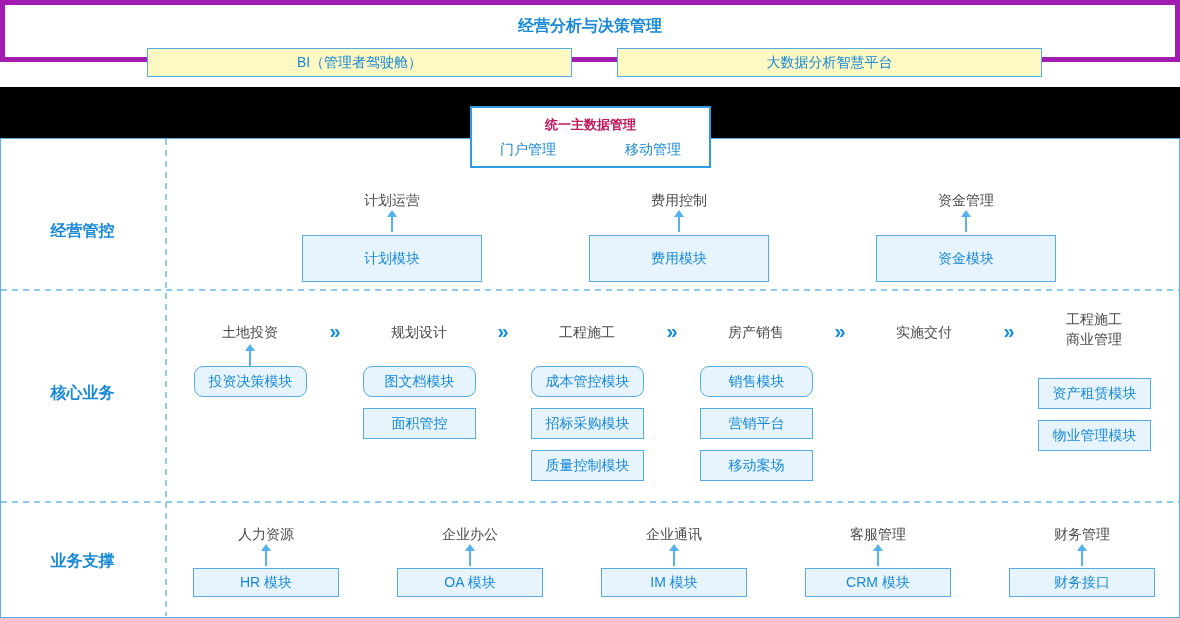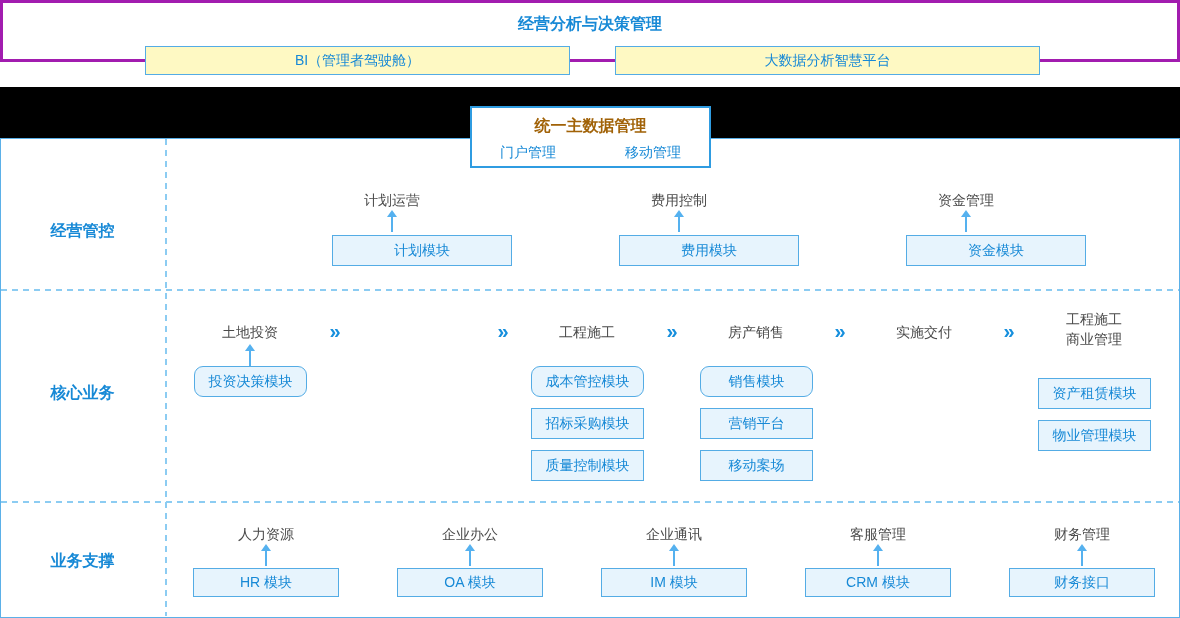--- a/index.html
+++ b/index.html
@@ -1,51 +1,51 @@
 <!DOCTYPE html>
 <html><head>
 <meta charset="utf-8">
 <style>
   html,body{margin:0;padding:0;background:#fff;}
   body{font-family:"Liberation Sans","DejaVu Sans",sans-serif;}
   .canvas{position:relative;width:1180px;height:618px;background:#fff;overflow:hidden;}
 
   
-  .top-section{position:absolute;left:0;top:0;width:1180px;height:62px;border:3px solid #a21caf;box-sizing:border-box;background:#fff;}
+  .top-section{position:absolute;left:0;top:0;width:1180px;height:62px;border:5px solid #a21caf;box-sizing:border-box;background:#fff;}
   .top-title{position:absolute;left:0;top:11px;width:100%;text-align:center;font-size:16px;font-weight:bold;color:#1789d6;}
   .platform-box{position:absolute;top:43px;width:425px;height:29px;box-sizing:border-box;background:#fef9c3;border:1px solid #54ace5;display:flex;align-items:center;justify-content:center;font-size:14px;color:#1789d6;}
   .platform-bi{left:142px;}
   .platform-bigdata{left:612px;}
 
   
   .black-bar{position:absolute;left:0;top:87px;width:1180px;height:51px;background:#000;}
 
   
   .master-box{position:absolute;left:470px;top:106px;width:241px;height:62px;box-sizing:border-box;background:#fff;border:2px solid #2f9ce1;z-index:5;}
-  .master-title{margin-top:8px;text-align:center;font-size:16px;font-weight:bold;color:#a16207;}
+  .master-title{margin-top:8px;text-align:center;font-size:13px;font-weight:bold;color:#be185d;}
   .master-items{display:flex;justify-content:space-between;padding:0 28px;margin-top:7px;font-size:14px;color:#1789d6;}
 
   
   .main-section{position:absolute;left:0;top:138px;width:1180px;height:480px;border:1px solid #5bb0e8;box-sizing:border-box;background:#fff;}
   .vdash{position:absolute;left:165px;top:139px;width:2px;height:477px;background:repeating-linear-gradient(to bottom,#8cccf2 0 6px,transparent 6px 11px);}
   .hdash{position:absolute;left:1px;width:1178px;height:2px;background:repeating-linear-gradient(to right,#8cccf2 0 6px,transparent 6px 11px);}
   .hdash1{top:289px;}
   .hdash2{top:501px;}
 
   .side-label{position:absolute;left:0;width:165px;text-align:center;font-size:16px;font-weight:bold;color:#1789d6;}
 
   .col-header{font-size:14px;color:#4a4a4a;text-align:center;line-height:15px;height:15px;}
   .up-arrow{width:10px;height:22px;position:relative;margin:2px auto 0;}
   .up-arrow::before{content:'';position:absolute;top:0;left:50%;transform:translateX(-50%);border-left:5px solid transparent;border-right:5px solid transparent;border-bottom:7px solid #55b1ef;}
   .up-arrow::after{content:'';position:absolute;top:6px;bottom:0;left:50%;width:2px;margin-left:-1px;background:#55b1ef;}
   .mod-box{box-sizing:border-box;background:#e7f4fd;border:1px solid #54ace5;color:#1789d6;font-size:14px;display:flex;align-items:center;justify-content:center;}
 
   
   .r1col{position:absolute;top:193px;width:180px;}
-  .r1col .mod-box{margin-top:3px;height:31px;width:180px;margin-left:30px;}
+  .r1col .mod-box{margin-top:3px;height:47px;width:180px;}
 
   
   .r2col{position:absolute;top:310px;width:120px;height:200px;}
   .r2head{position:absolute;top:15px;left:0;width:100%;}
   .r2head-l1{position:absolute;top:2px;left:0;width:100%;}
   .r2head-l2{position:absolute;top:22px;left:0;width:100%;}
   .r2arrow{position:absolute;top:32px;left:55px;}
   .r2col .mod-box{position:absolute;left:4px;width:113px;height:31px;}
   .m-t0{top:56px;border-radius:9px;} .m-t1{top:98px;} .m-t2{top:140px;}
   .m-s0{top:68px;} .m-s1{top:110px;}
@@ -100,20 +100,25 @@
     <div class="up-arrow"></div>
     <div class="mod-box">资金模块</div>
   </div>
 
   <div class="r2col" style="left:190px;">
     <div class="col-header r2head">土地投资</div>
     <div class="up-arrow r2arrow"></div>
     <div class="mod-box m-t0">投资决策模块</div>
   </div>
   <div class="chev" style="left:335px;">»</div>
+  <div class="r2col" style="left:359px;">
+    <div class="col-header r2head">规划设计</div>
+    <div class="mod-box m-t0">图文档模块</div>
+    <div class="mod-box m-t1">面积管控</div>
+  </div>
   <div class="chev" style="left:503px;">»</div>
   <div class="r2col" style="left:527px;">
     <div class="col-header r2head">工程施工</div>
     <div class="mod-box m-t0">成本管控模块</div>
     <div class="mod-box m-t1">招标采购模块</div>
     <div class="mod-box m-t2">质量控制模块</div>
   </div>
   <div class="chev" style="left:672px;">»</div>
   <div class="r2col" style="left:696px;">
     <div class="col-header r2head">房产销售</div>

